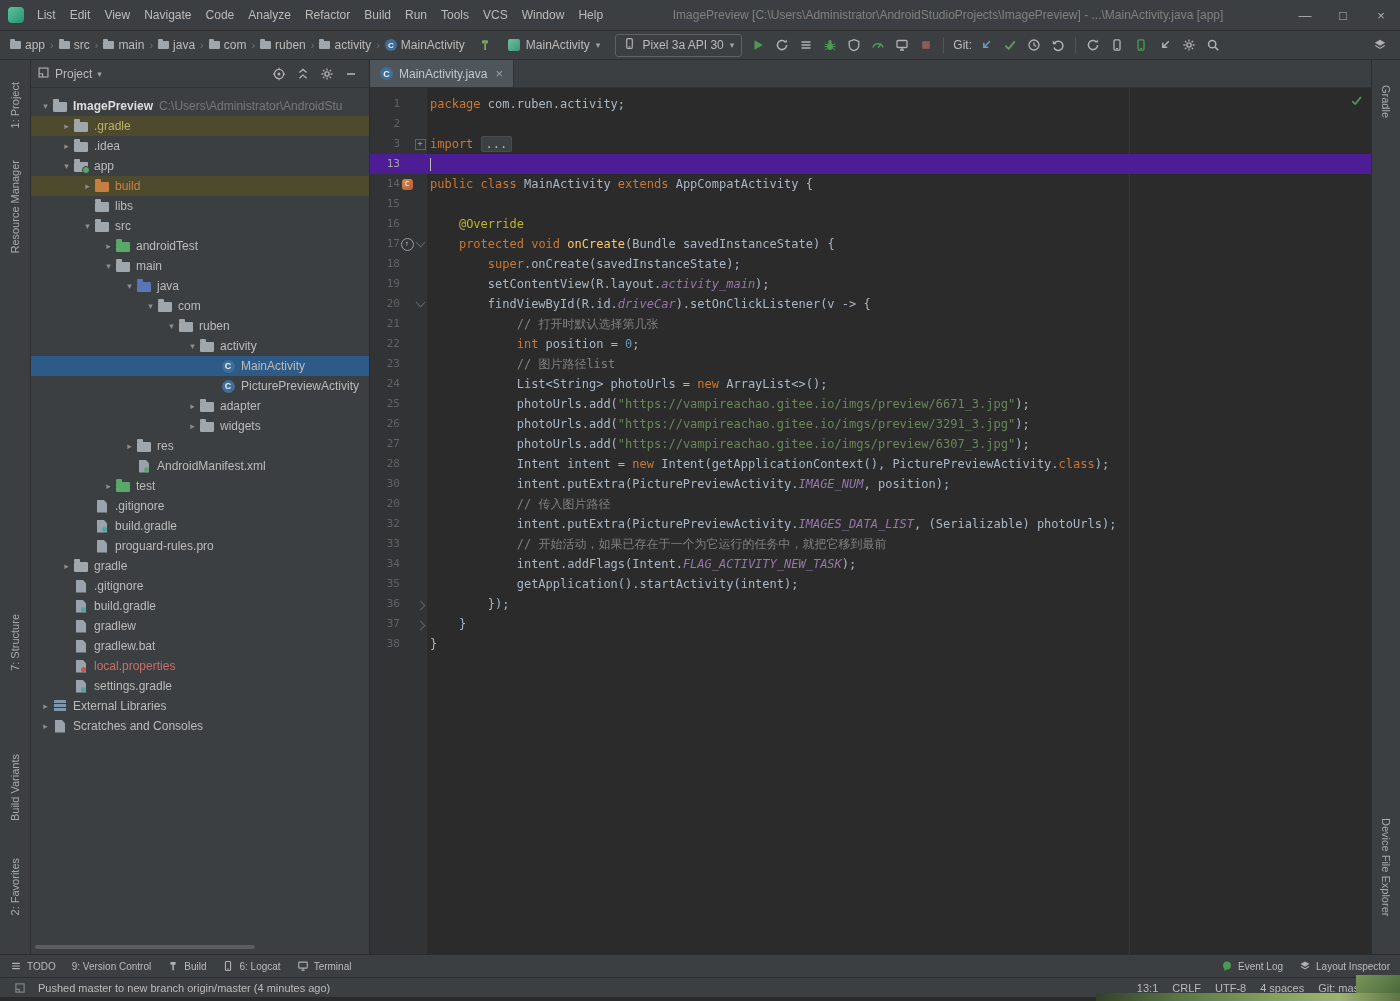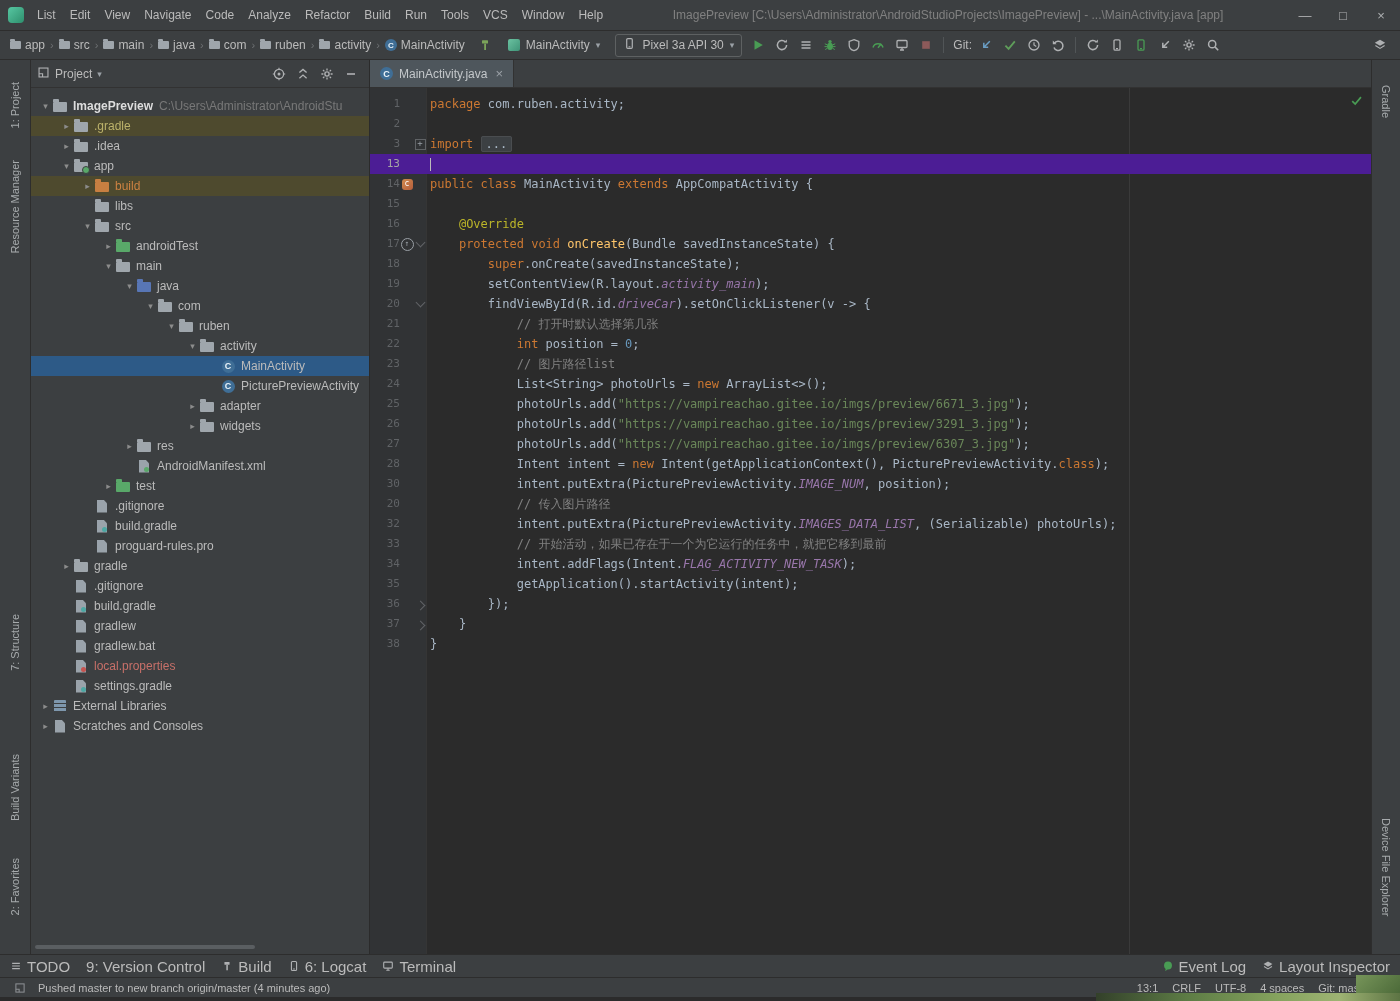--- a/index.html
+++ b/index.html
@@ -75,21 +75,21 @@
   .fend{width:6px;height:6px;border-right:1.5px solid #606366;border-top:1.5px solid #606366;transform:rotate(45deg);margin-top:3px}
   .fplus{width:9px;height:9px;border:1px solid #606366;color:#9aa0a6;font-size:9px;line-height:7px;text-align:center}
   .caret-mark{display:inline-block;width:1px;height:13px;background:#bbbbbb;vertical-align:middle}
   .margin-line{position:absolute;left:759px;top:0;bottom:0;width:1px;background:#3a3a3a}
   .inspect-ok{position:absolute;top:6px;right:8px}
   .tk-k{color:#CC7832}.tk-p{color:#A9B7C6}.tk-c{color:#808080}.tk-s{color:#6A8759}
   .tk-l{color:#6A8759;}.tk-nu{color:#6897BB}
   .tk-a{color:#BBB529}.tk-m{color:#FFC66B}.tk-f{color:#9876AA;font-style:italic}
   .tk-d{background:#3c4043;color:#a9b7c6;border-radius:2px;padding:0 4px;border:1px solid #4a4d50}
   
-  .bottombar{height:22px;background:#3c3f41;border-top:1px solid #2d2d2d;display:flex;align-items:center;padding:0 10px;font-size:15px}
+  .bottombar{height:22px;background:#3c3f41;border-top:1px solid #2d2d2d;display:flex;align-items:center;padding:0 10px;font-size:10px}
   .bb-left,.bb-right{display:flex;align-items:center;gap:16px}
   .bb-item{display:inline-flex;align-items:center;gap:5px;color:#bbbbbb}
   .statusbar{height:19px;background:#3c3f41;border-top:1px solid #2d2d2d;display:flex;align-items:center;padding:0 8px;font-size:11px;color:#bbbbbb}
   .sb-msg{margin-left:6px;white-space:nowrap;overflow:hidden;text-overflow:ellipsis}
   .sb-items{display:flex;align-items:center;gap:14px;margin-right:8px}
   .wall-corner{position:absolute;right:0;top:975px;width:44px;height:18px;background:linear-gradient(135deg,#77955a,#4c6a39)}
   .wall-strip{position:absolute;left:1096px;right:0;top:993px;height:8px;background:linear-gradient(90deg,#33402a,#5d7c45 30%,#86a35e 60%,#9eb373 80%,#5d7444)}
 </style>
 </head>
 <body>

